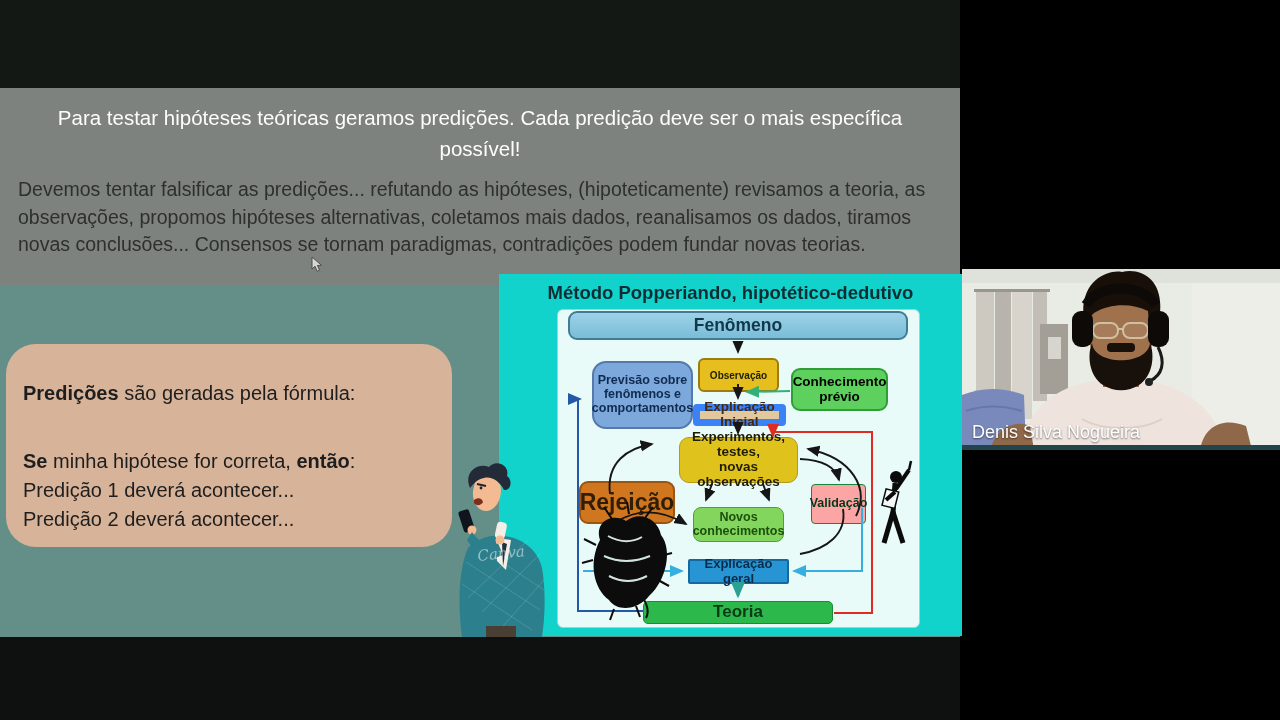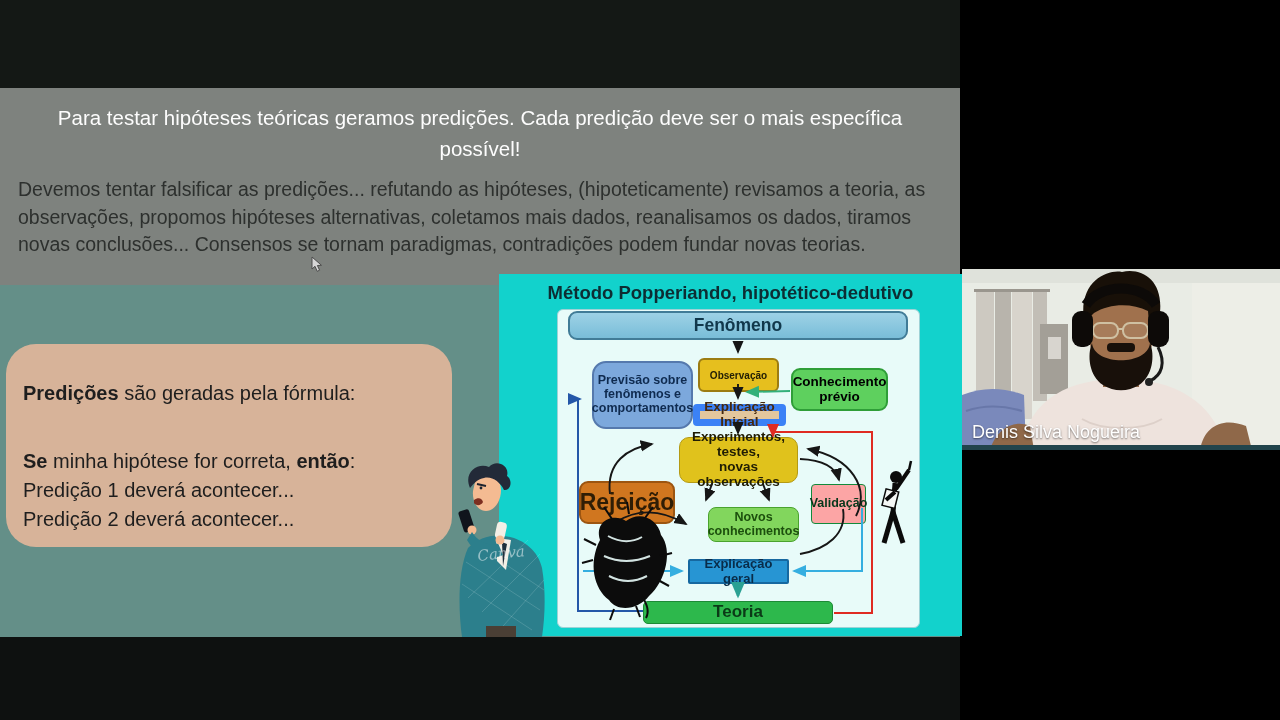--- a/index.html
+++ b/index.html
@@ -32,21 +32,21 @@
   .n-previsao{left:583px;top:361px;width:101px;height:68px;border:2px solid #5579ad;border-radius:14px;
         background:#7ca8dc;color:#0f2b50;font-size:12.5px;margin-left:9px;}
   .n-expinicial{left:693px;top:404px;width:93px;height:22px;border:7px solid #3b82f6;border-radius:4px;
         background:#e3c79d;color:#45290e;font-size:13.5px;}
   .n-experimentos{left:679px;top:437px;width:119px;height:46px;border:1px solid #b49a14;border-radius:10px;
         background:#e0c21c;color:#201d04;font-size:13.5px;}
   .n-rejeicao{left:579px;top:481px;width:96px;height:43px;border:2px solid #9c5511;border-radius:9px;
         background:#d0761f;color:#2f1d05;font-size:23px;}
   .n-validacao{left:811px;top:484px;width:55px;height:40px;border:1px solid #128a3c;border-radius:4px;
         background:#fca5a5;color:#06371a;font-size:12.5px;}
-  .n-novos{left:708px;top:507px;width:91px;height:35px;border:1px solid #4aa32e;border-radius:8px;
+  .n-novos{left:693px;top:507px;width:91px;height:35px;border:1px solid #4aa32e;border-radius:8px;
         background:#82d65d;color:#1c4f0d;font-size:12.5px;}
   .n-expgeral{left:688px;top:559px;width:101px;height:25px;border:2px solid #1668a0;border-radius:2px;
         background:#2795d3;color:#092c49;font-size:13px;}
   .n-teoria{left:643px;top:601px;width:190px;height:23px;border:1px solid #1d8a36;border-radius:5px;
         background:#2db84c;color:#0b3a17;font-size:17px;}
   .overlay{position:absolute;left:0;top:0;width:960px;height:720px;z-index:4;pointer-events:none;}
   .man{position:absolute;left:448px;top:458px;width:112px;height:179px;z-index:5;pointer-events:none;}
   .cursor{position:absolute;left:310px;top:256px;width:14px;height:17px;z-index:6;}
   .webcam{position:absolute;left:962px;top:269px;width:318px;height:181px;z-index:3;overflow:hidden;}
   .webcam-name{position:absolute;left:10px;bottom:7px;color:#fff;font-size:18px;

